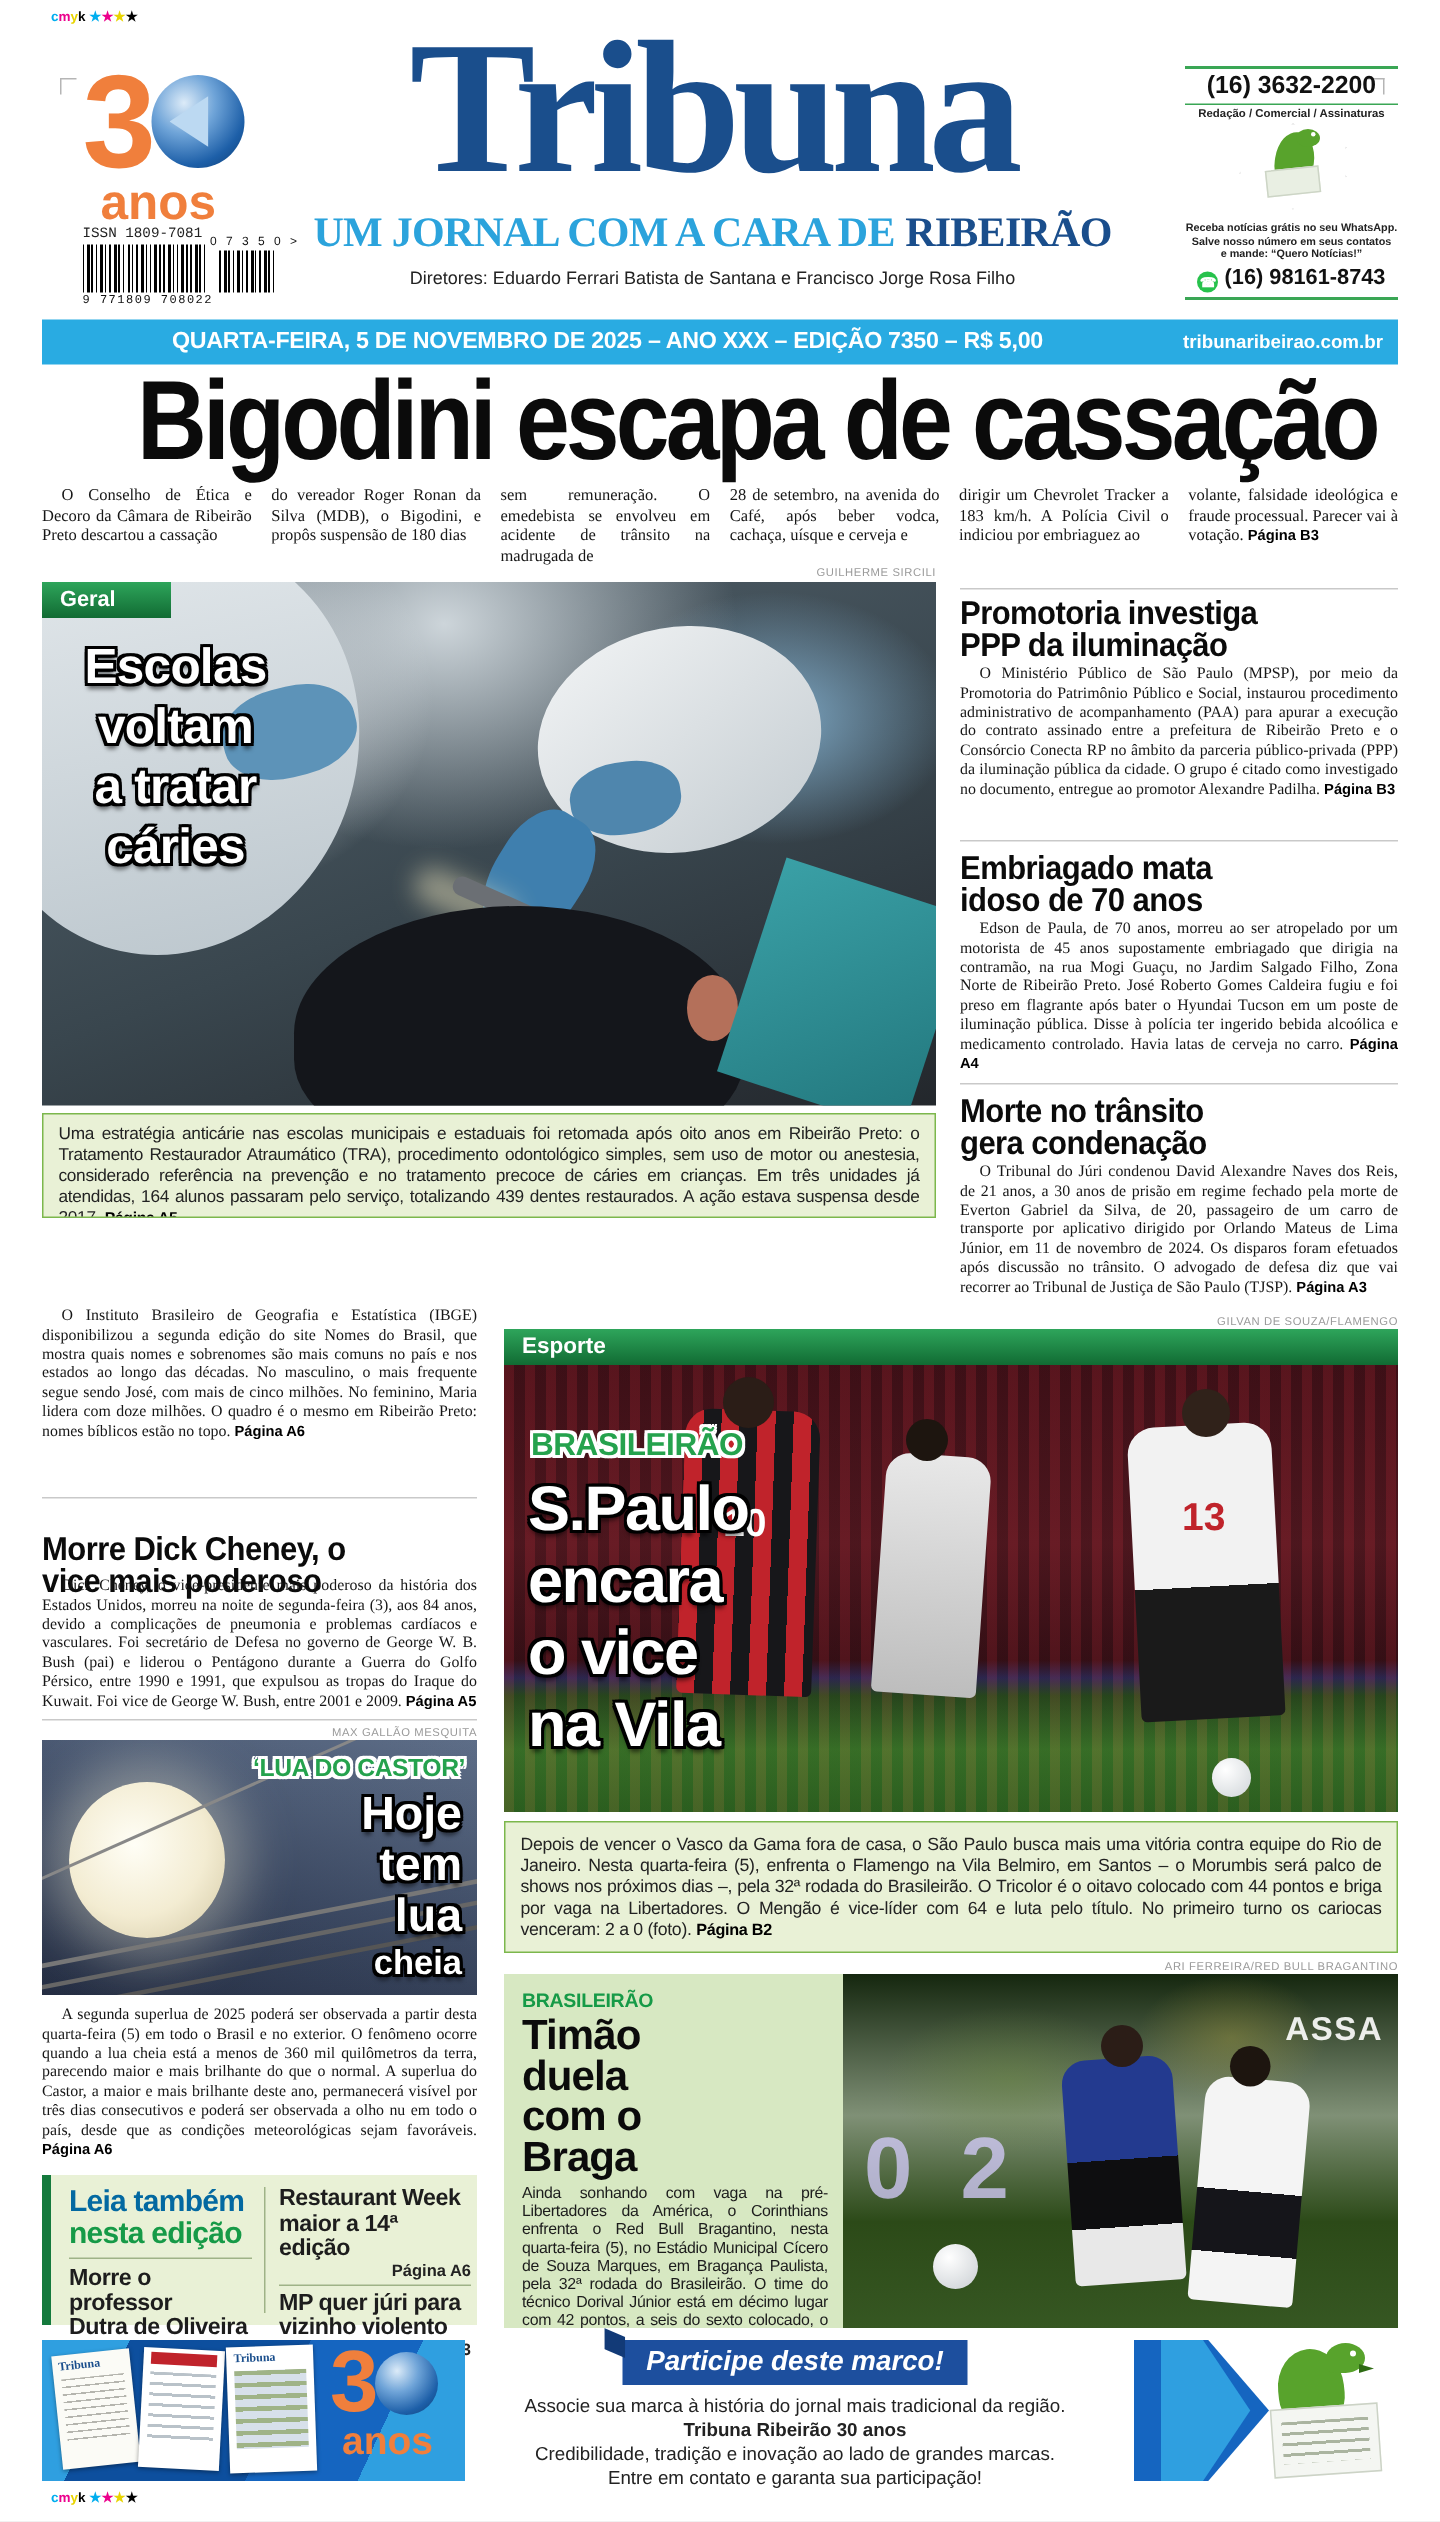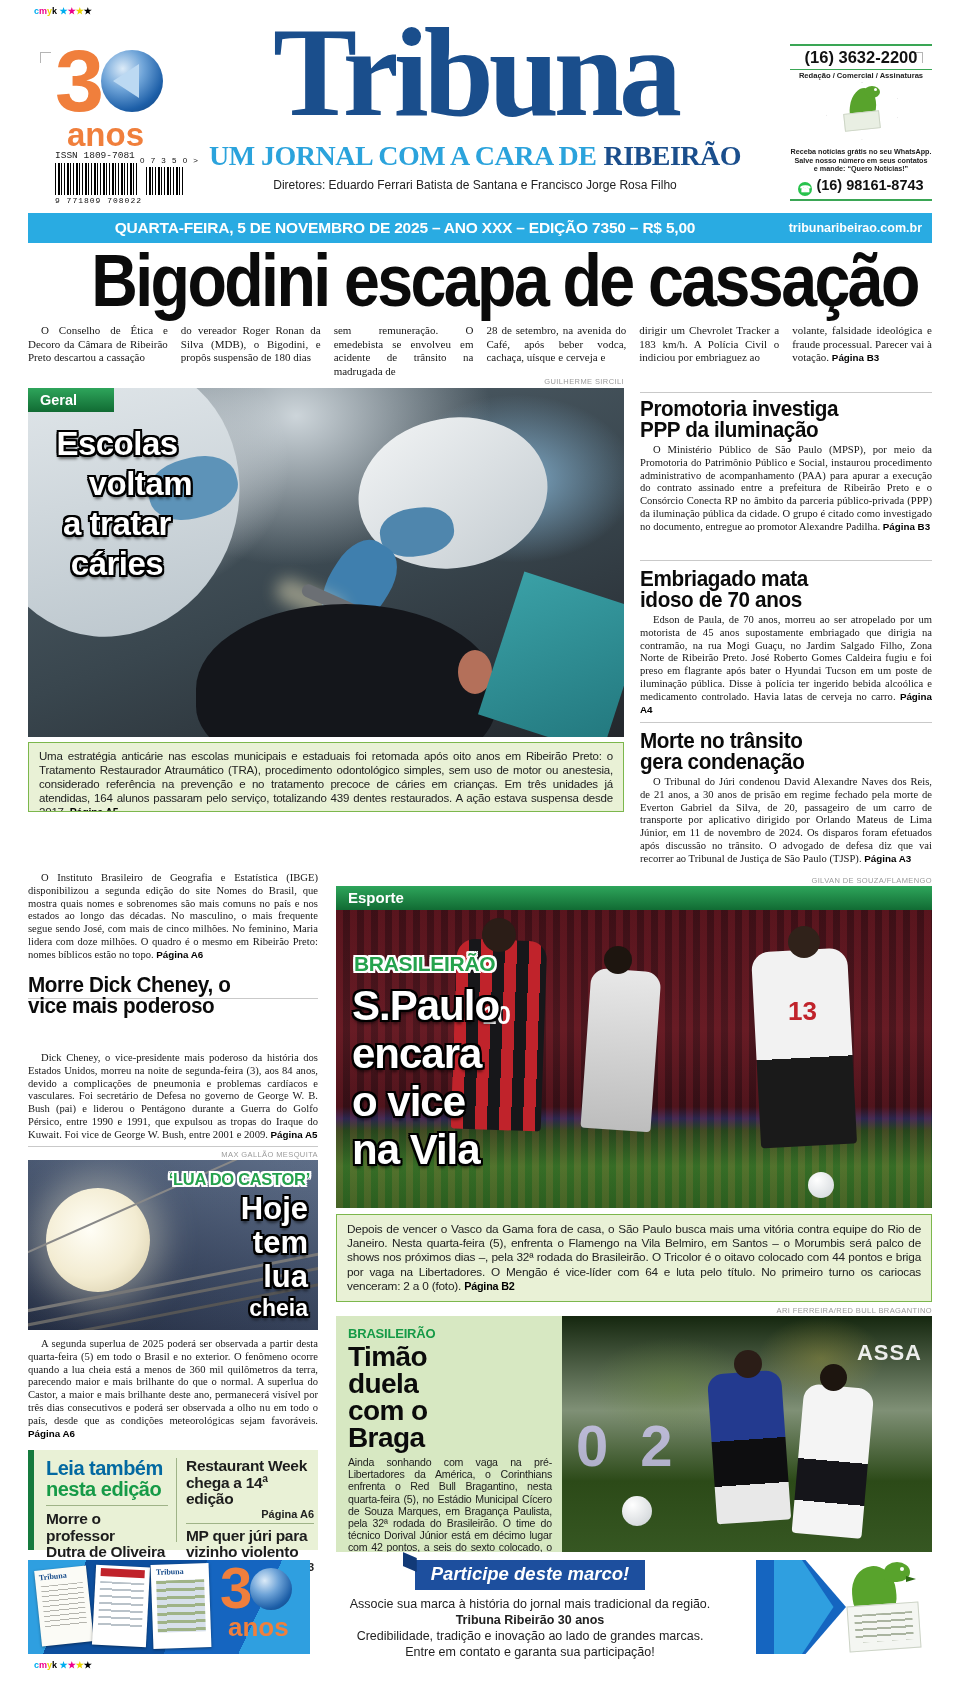--- a/index.html
+++ b/index.html
@@ -125,21 +125,21 @@
     <span class="abs" style="left:330px;top:30px;width:190px;height:150px;background:linear-gradient(150deg,#f2f4f5,#c4ccd1);border-radius:50%;transform:rotate(-10deg);"></span>
     <span class="abs" style="left:352px;top:120px;width:74px;height:48px;background:#4f86ad;border-radius:45%;transform:rotate(-8deg);"></span>
     <span class="abs" style="left:300px;top:150px;width:60px;height:96px;background:#3f7fae;border-radius:40% 40% 50% 50%;transform:rotate(32deg);"></span>
     <span class="abs" style="left:272px;top:206px;width:60px;height:13px;background:#6b6f74;border-radius:6px;transform:rotate(24deg);box-shadow:-18px 8px 16px 6px rgba(255,244,200,.45);"></span>
     <span class="abs" style="left:168px;top:216px;width:300px;height:170px;background:#14161b;border-radius:50% 50% 40% 40%;"></span>
     <span class="abs" style="left:430px;top:262px;width:34px;height:44px;background:#b4705a;border-radius:50%;"></span>
     <span class="abs" style="left:470px;top:200px;width:130px;height:150px;background:linear-gradient(140deg,#3aa0a6,#22777d);transform:rotate(18deg);"></span>
     <div class="abs greenbar" style="left:0;top:0;width:86px;height:24px;font-size:14.5px;line-height:24px;padding-left:12px;box-sizing:border-box;">Geral</div>
     <div class="abs" style="left:14px;top:36px;width:150px;text-align:center;">
       <div class="hl stroke" style="font-size:33px;line-height:40px;letter-spacing:-.5px;">Escolas</div>
-      <div class="hl stroke" style="font-size:33px;line-height:40px;letter-spacing:-.5px;text-align:right;">voltam</div>
+      <div class="hl stroke" style="font-size:33px;line-height:40px;letter-spacing:-.5px;">voltam</div>
       <div class="hl stroke" style="font-size:33px;line-height:40px;letter-spacing:-.5px;">a tratar</div>
       <div class="hl stroke" style="font-size:33px;line-height:40px;letter-spacing:-.5px;">cáries</div>
     </div>
   </div>
   <div class="abs cap-box" style="left:28px;top:742px;width:596px;height:70px;padding:6px 10px;font-size:11.5px;line-height:14px;">
     <span>Uma estratégia anticárie nas escolas municipais e estaduais foi retomada após oito anos em Ribeirão Preto: o Tratamento Restaurador Atraumático (TRA), procedimento odontológico simples, sem uso de motor ou anestesia, considerado referência na prevenção e no tratamento precoce de cáries em crianças. Em três unidades já atendidas, 164 alunos passaram pelo serviço, totalizando 439 dentes restaurados. A ação estava suspensa desde 2017.</span> <b class="pg" style="font-size:10.5px;">Página A5</b>
   </div>
 
   <div class="abs divider" style="left:640px;top:392px;width:292px;"></div>
   <div class="abs" style="left:640px;top:398px;width:292px;">
@@ -163,21 +163,21 @@
     <div class="art-title">gera condenação</div>
   </div>
   <div class="abs body-serif" style="left:640px;top:776px;width:292px;height:98px;">
     <span class="ind"></span><span>O Tribunal do Júri condenou David Alexandre Naves dos Reis, de 21 anos, a 30 anos de prisão em regime fechado pela morte de Everton Gabriel da Silva, de 20, passageiro de um carro de transporte por aplicativo dirigido por Orlando Mateus de Lima Júnior, em 11 de novembro de 2024. Os disparos foram efetuados após discussão no trânsito. O advogado de defesa diz que vai recorrer ao Tribunal de Justiça de São Paulo (TJSP).</span> <b class="pg">Página A3</b>
   </div>
 
   <div class="abs body-serif" style="left:28px;top:872px;width:290px;height:108px;">
     <span class="ind"></span><span>O Instituto Brasileiro de Geografia e Estatística (IBGE) disponibilizou a segunda edição do site Nomes do Brasil, que mostra quais nomes e sobrenomes são mais comuns no país e nos estados ao longo das décadas. No masculino, o mais frequente segue sendo José, com mais de cinco milhões. No feminino, Maria lidera com doze milhões. O quadro é o mesmo em Ribeirão Preto: nomes bíblicos estão no topo.</span> <b class="pg">Página A6</b>
   </div>
   <div class="abs divider" style="left:28px;top:998px;width:290px;"></div>
-  <div class="abs" style="left:28px;top:974px;width:290px;">
+  <div class="abs" style="left:28px;top:1022px;width:290px;">
     <div class="art-title">Morre Dick Cheney, o</div>
     <div class="art-title">vice mais poderoso</div>
   </div>
   <div class="abs body-serif" style="left:28px;top:1052px;width:290px;height:100px;">
     <span class="ind"></span><span>Dick Cheney, o vice-presidente mais poderoso da história dos Estados Unidos, morreu na noite de segunda-feira (3), aos 84 anos, devido a complicações de pneumonia e problemas cardíacos e vasculares. Foi secretário de Defesa no governo de George W. B. Bush (pai) e liderou o Pentágono durante a Guerra do Golfo Pérsico, entre 1990 e 1991, que expulsou as tropas do Iraque do Kuwait. Foi vice de George W. Bush, entre 2001 e 2009.</span> <b class="pg">Página A5</b>
   </div>
   <div class="abs divider" style="left:28px;top:1146px;width:290px;"></div>
   <div class="abs credit" style="left:124px;top:1150px;width:194px;">MAX GALLÃO MESQUITA</div>
 
   <div class="abs" style="left:28px;top:1160px;width:290px;height:170px;overflow:hidden;
@@ -204,21 +204,21 @@
     <div class="abs" style="left:12px;top:8px;width:122px;">
       <div class="hl" style="font-size:20px;line-height:21px;color:#0369a1;letter-spacing:-.5px;">Leia também</div>
       <div class="hl" style="font-size:20px;line-height:21px;color:#169a47;letter-spacing:-.5px;">nesta edição</div>
       <div style="border-top:1px solid #9fb387;margin-top:5px;"></div>
       <div class="leia-item" style="margin-top:5px;">Morre o professor</div>
       <div class="leia-item">Dutra de Oliveira</div>
       <div class="leia-pg">Página A5</div>
     </div>
     <div class="abs" style="left:152px;top:8px;width:128px;">
       <div class="leia-item">Restaurant Week</div>
-      <div class="leia-item">chega a 14ª edição</div>
+      <div class="leia-item">maior a 14ª edição</div>
       <div class="leia-pg">Página A6</div>
       <div style="border-top:1px solid #9fb387;margin-top:3px;"></div>
       <div class="leia-item" style="margin-top:4px;">MP quer júri para</div>
       <div class="leia-item">vizinho violento</div>
       <div class="leia-pg">Página A3</div>
     </div>
   </div>
 
   <div class="abs credit" style="left:700px;top:876px;width:232px;">GILVAN DE SOUZA/FLAMENGO</div>
   <div class="abs greenbar" style="left:336px;top:886px;width:596px;height:24px;font-size:15px;line-height:24px;padding-left:12px;box-sizing:border-box;">Esporte</div>

